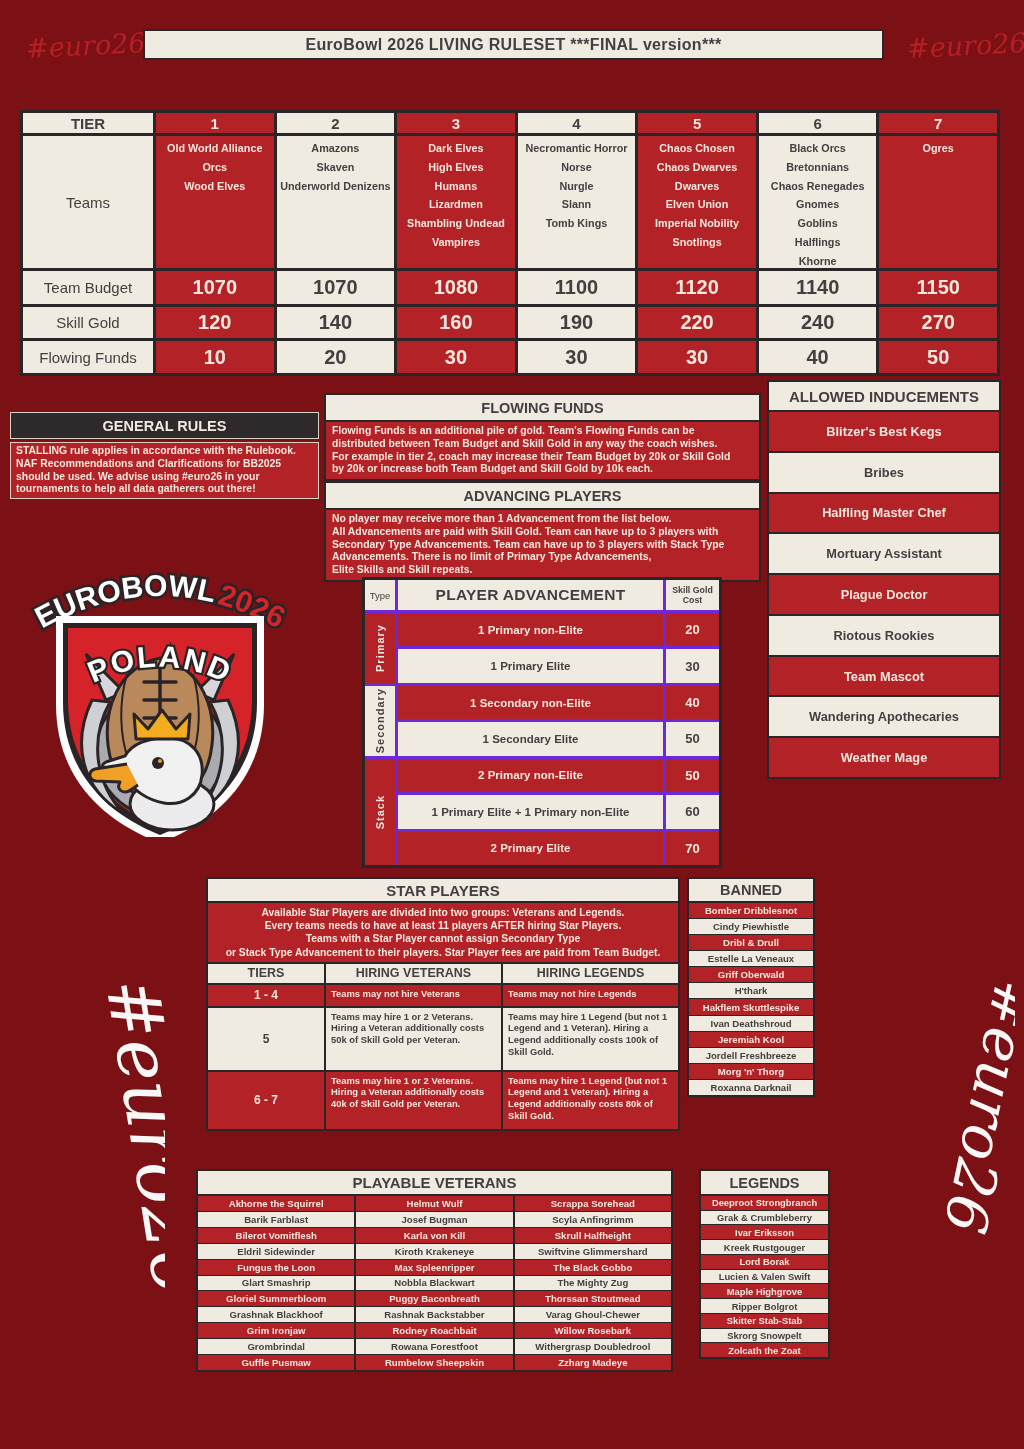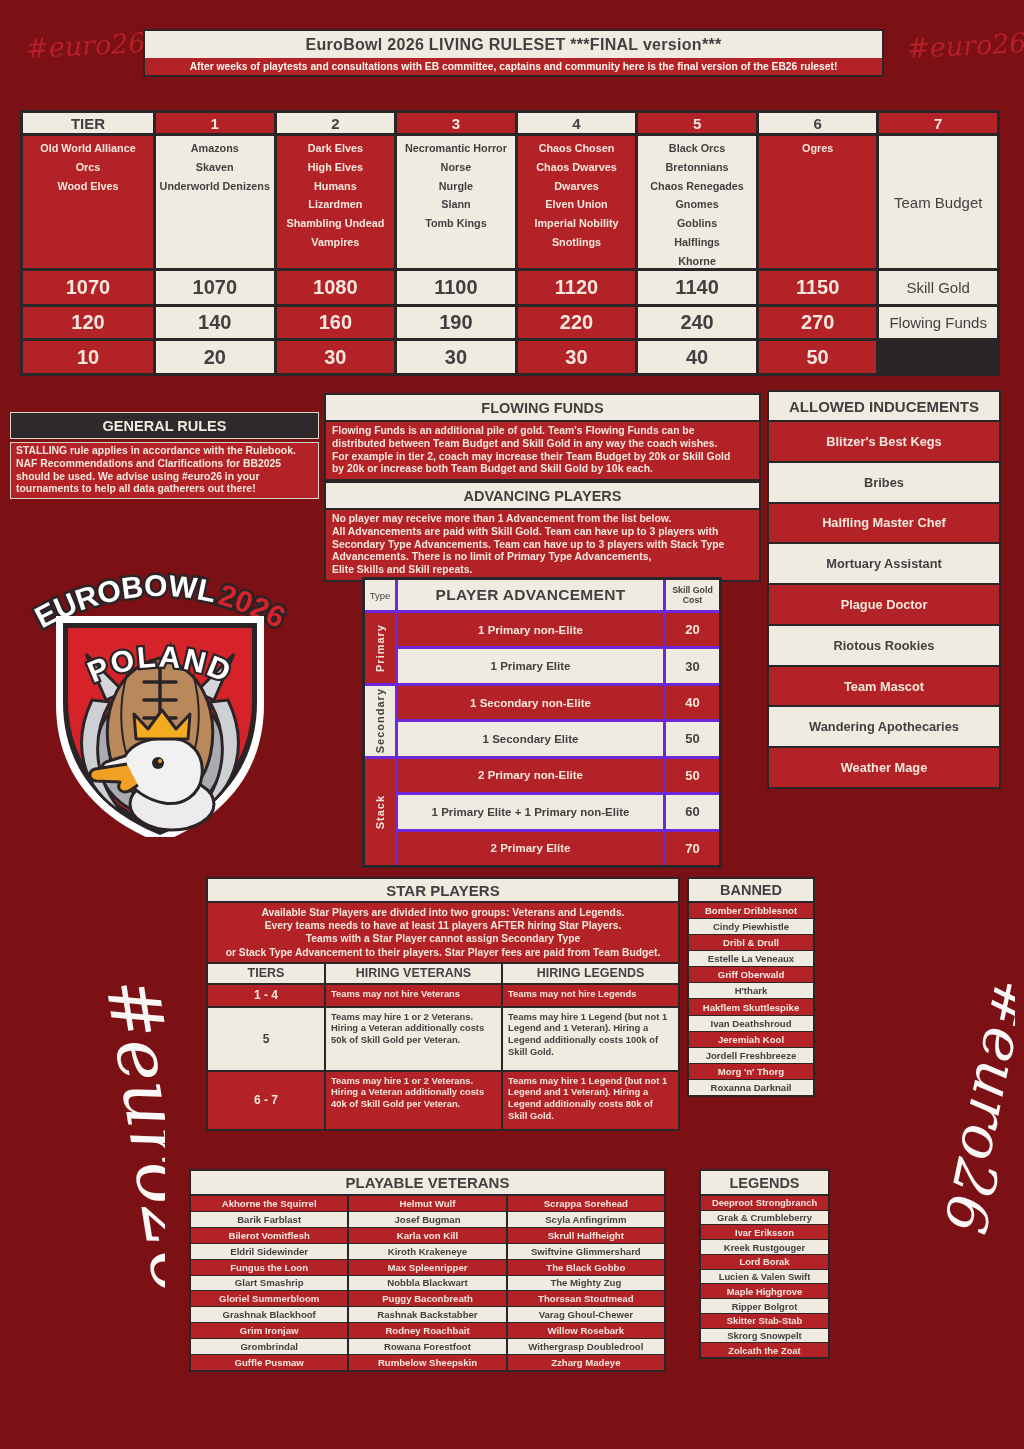--- a/index.html
+++ b/index.html
@@ -43,21 +43,21 @@
   #grules{left:10px;top:412px;width:309px}
   #grules .gh{height:25px;background:#2e2a2b;color:#f0ebe0;border:1px solid #d9d3c6;font-size:14.5px;font-weight:700}
   #grules .gb{margin-top:3px;background:#b22227;color:#f5e7dd;border:1px solid #d9d3c6;padding:2px 5px}
 
   #ffunds{left:324px;top:393px;width:437px}
   #ffunds .ph{height:25px;font-size:14.5px}
   #advp{left:324px;top:481px;width:437px}
   #advp .ph{height:25px;font-size:14.5px}
 
   
-  #induce{left:767px;top:390px;width:234px}
+  #induce{left:767px;top:380px;width:234px}
   #induce .ph{height:28px;font-size:15px}
   .ind-list{display:flex;flex-direction:column;height:365px}
   .ind-item{flex:1;display:flex;align-items:center;justify-content:center;font-size:12.8px;font-weight:600;
             border-top:2px solid #2a2526}
   .ind-list .ind-item:first-child{border-top:none}
   .ind-list .ind-item:nth-child(odd){background:#b22227;color:#f5e7dd}
   .ind-list .ind-item:nth-child(even){background:#f0ebe0;color:#433f41}
 
   
   #adv{left:362px;top:577px;width:360px;height:291px;display:grid;box-sizing:border-box;
@@ -89,21 +89,21 @@
              border-top:1px solid #2a2526;white-space:nowrap}
   .mini-list .mini-item:first-child{border-top:none}
   .mini-list .mini-item:nth-child(odd){background:#b22227;color:#f5e7dd}
   .mini-list .mini-item:nth-child(even){background:#f0ebe0;color:#433f41}
 
   #banned{left:687px;top:877px;width:128px}
   #banned .ph{height:22px;font-size:14.5px}
   #banned .mini-list{height:192px}
   #banned .mini-item{font-size:9.6px}
 
-  #vets{left:189px;top:1169px;width:477px}
+  #vets{left:196px;top:1169px;width:477px}
   #vets .ph{height:23px;font-size:15px}
   #vets .cols{display:flex}
   #vets .vcol{flex:1;height:174px}
   #vets .vcol + .vcol{border-left:2px solid #2a2526}
   #vets .mini-item{font-size:9.6px}
 
   #legs{left:699px;top:1169px;width:131px}
   #legs .ph{height:23px;font-size:14.5px}
   #legs .mini-list{height:161px}
   #legs .mini-item{font-size:9.4px}
@@ -117,33 +117,33 @@
   .lg-poland{paint-order:stroke;stroke:#2b2426;stroke-width:4.5px;fill:#ffffff;font-weight:800}
 </style>
 </head>
 <body>
 
 <div class="abs corner" style="left:26px;top:30px">#euro26</div>
 <div class="abs corner" style="left:907px;top:30px">#euro26</div>
 
 <div class="abs" id="hdr">
   <div class="t cf">EuroBowl 2026 LIVING RULESET ***FINAL version***</div>
-  <div class="s cf">After weeks of playtests and consultations with EB committee, captains and community here is the final version of the EB26 ruleset!</div>
 </div>
 
 <div class="abs" id="tier">
   <div class="tcell cream tlabel" style="font-weight:700">TIER</div>
   <div class="tcell red tnum">1</div>
   <div class="tcell cream tnum">2</div>
   <div class="tcell red tnum">3</div>
   <div class="tcell cream tnum">4</div>
   <div class="tcell red tnum">5</div>
   <div class="tcell cream tnum">6</div>
   <div class="tcell red tnum">7</div>
 
+  <div class="tcell cream tlabel">Teams</div>
   <div class="teamcell red">
       <div class="team-line">Old World Alliance</div>
       <div class="team-line">Orcs</div>
       <div class="team-line">Wood Elves</div>
     </div>
   <div class="teamcell cream">
       <div class="team-line">Amazons</div>
       <div class="team-line">Skaven</div>
       <div class="team-line">Underworld Denizens</div>
     </div>

